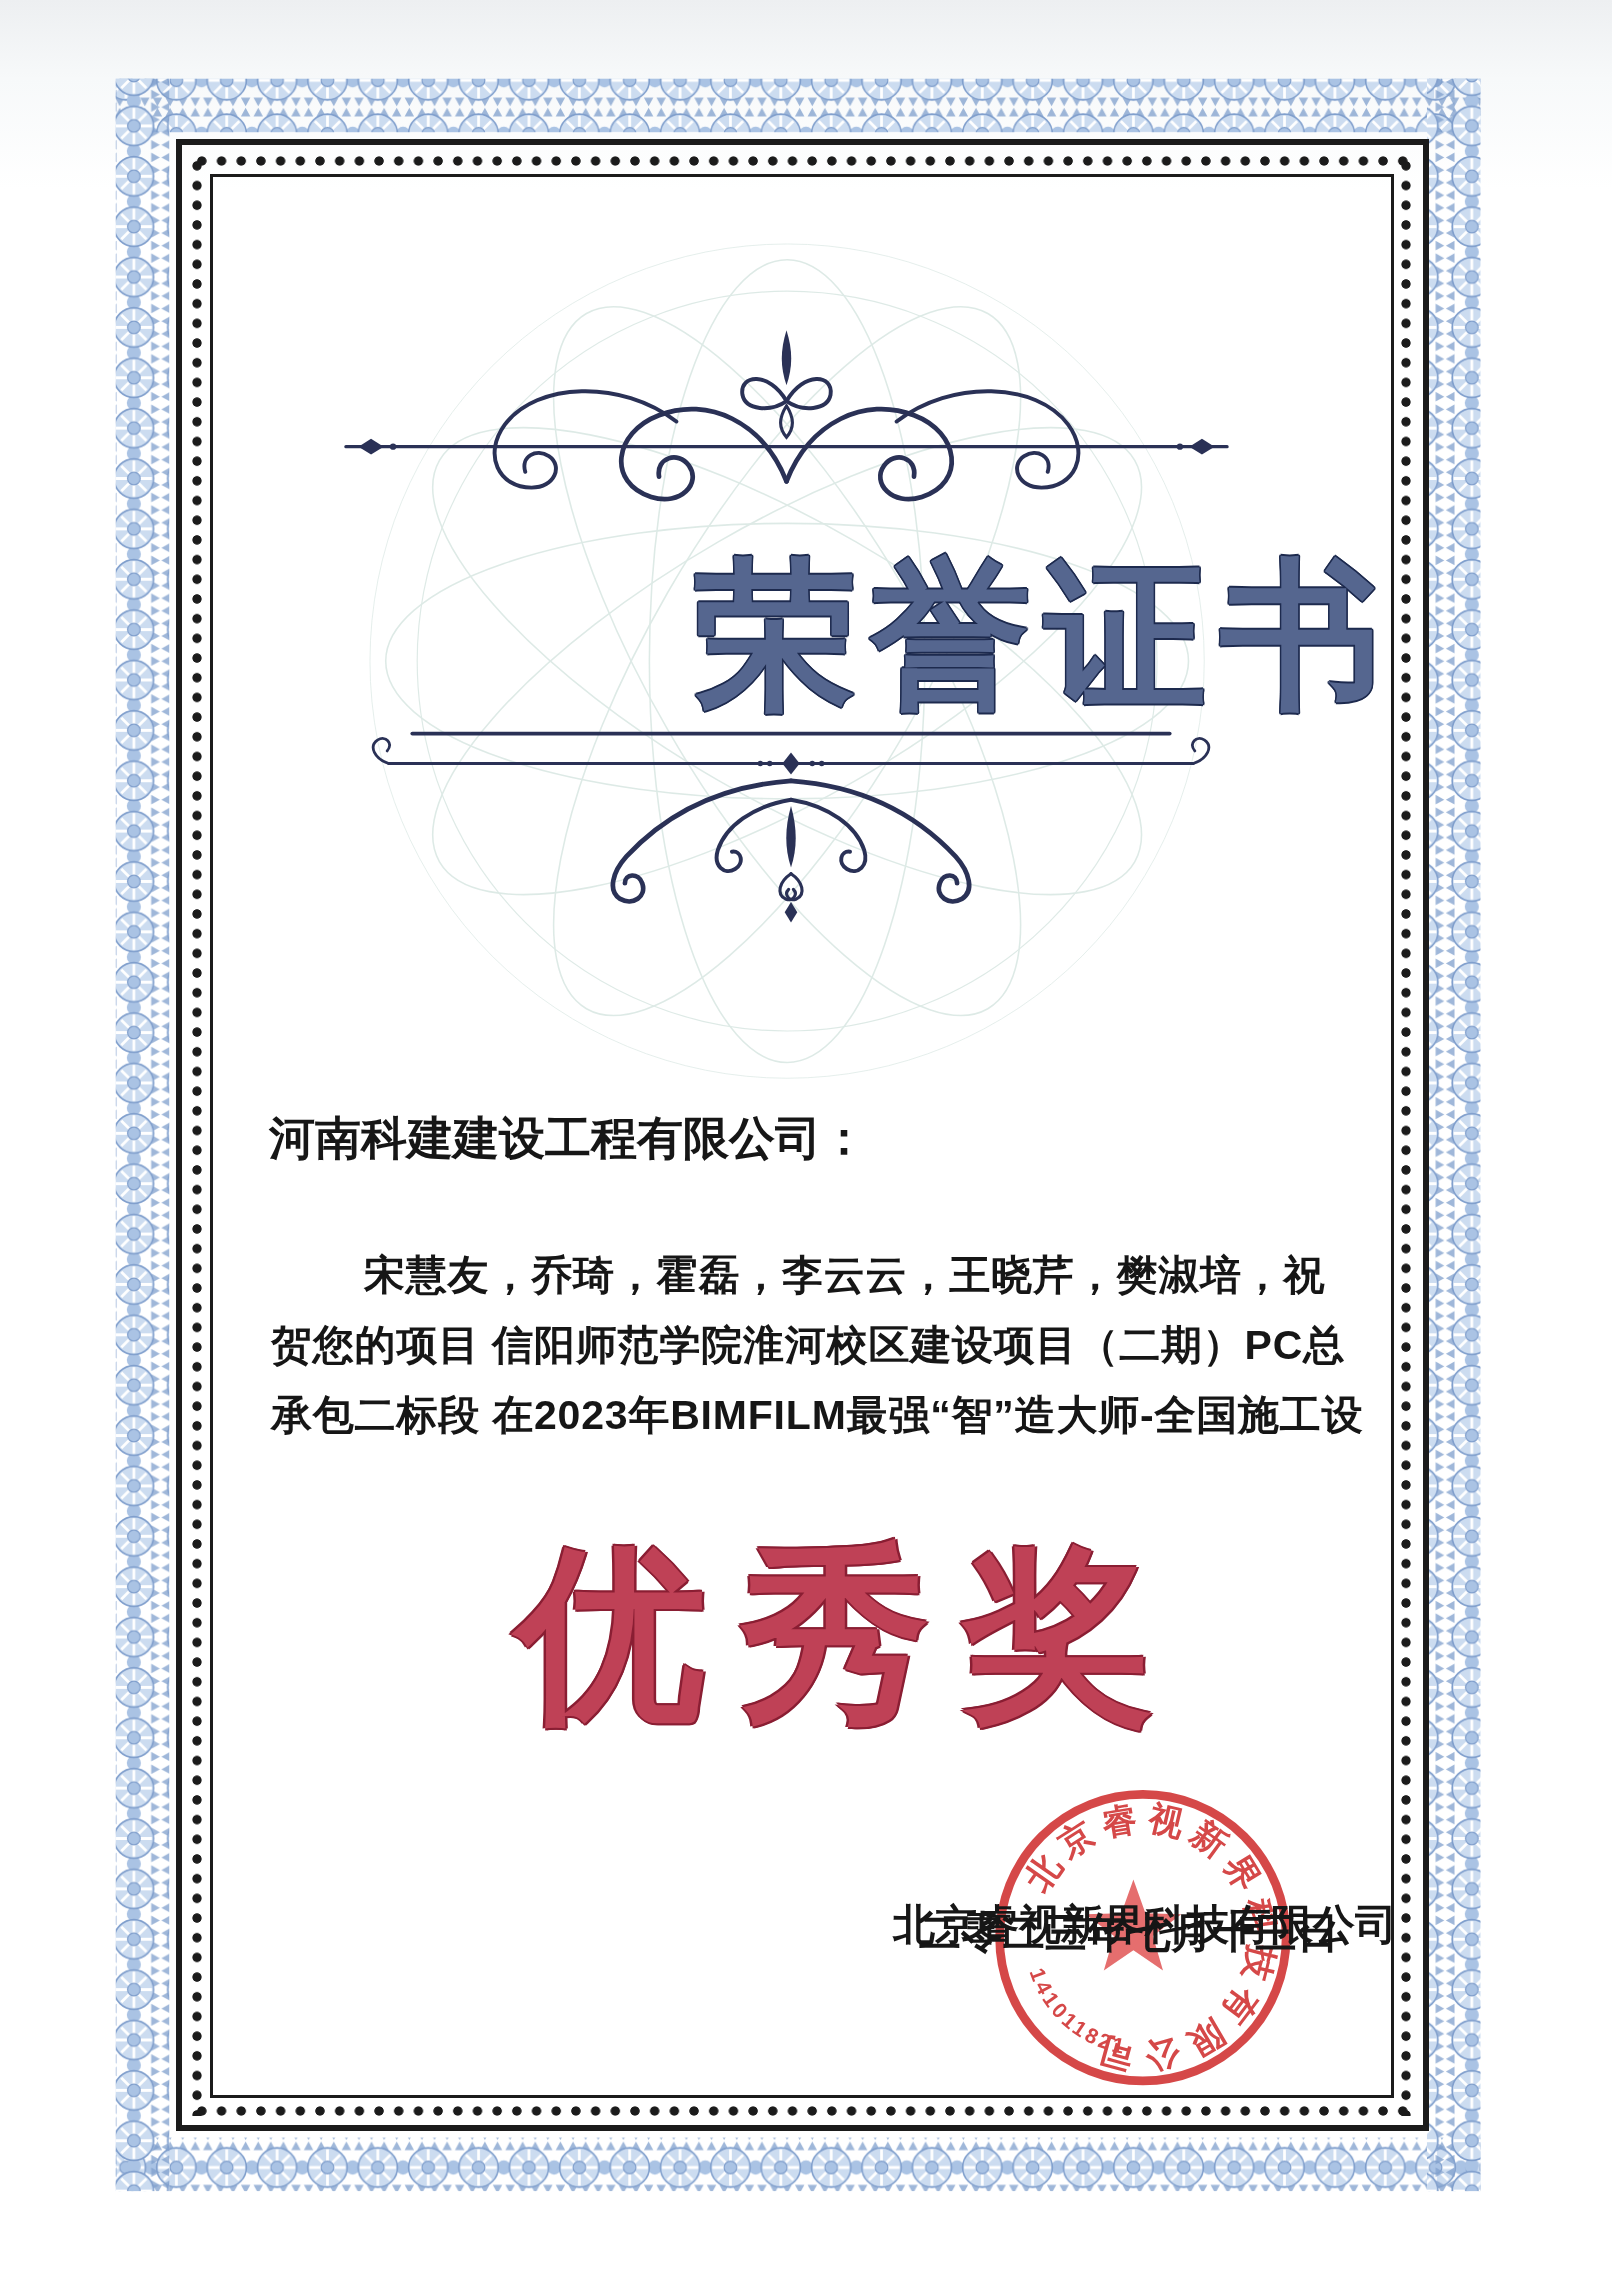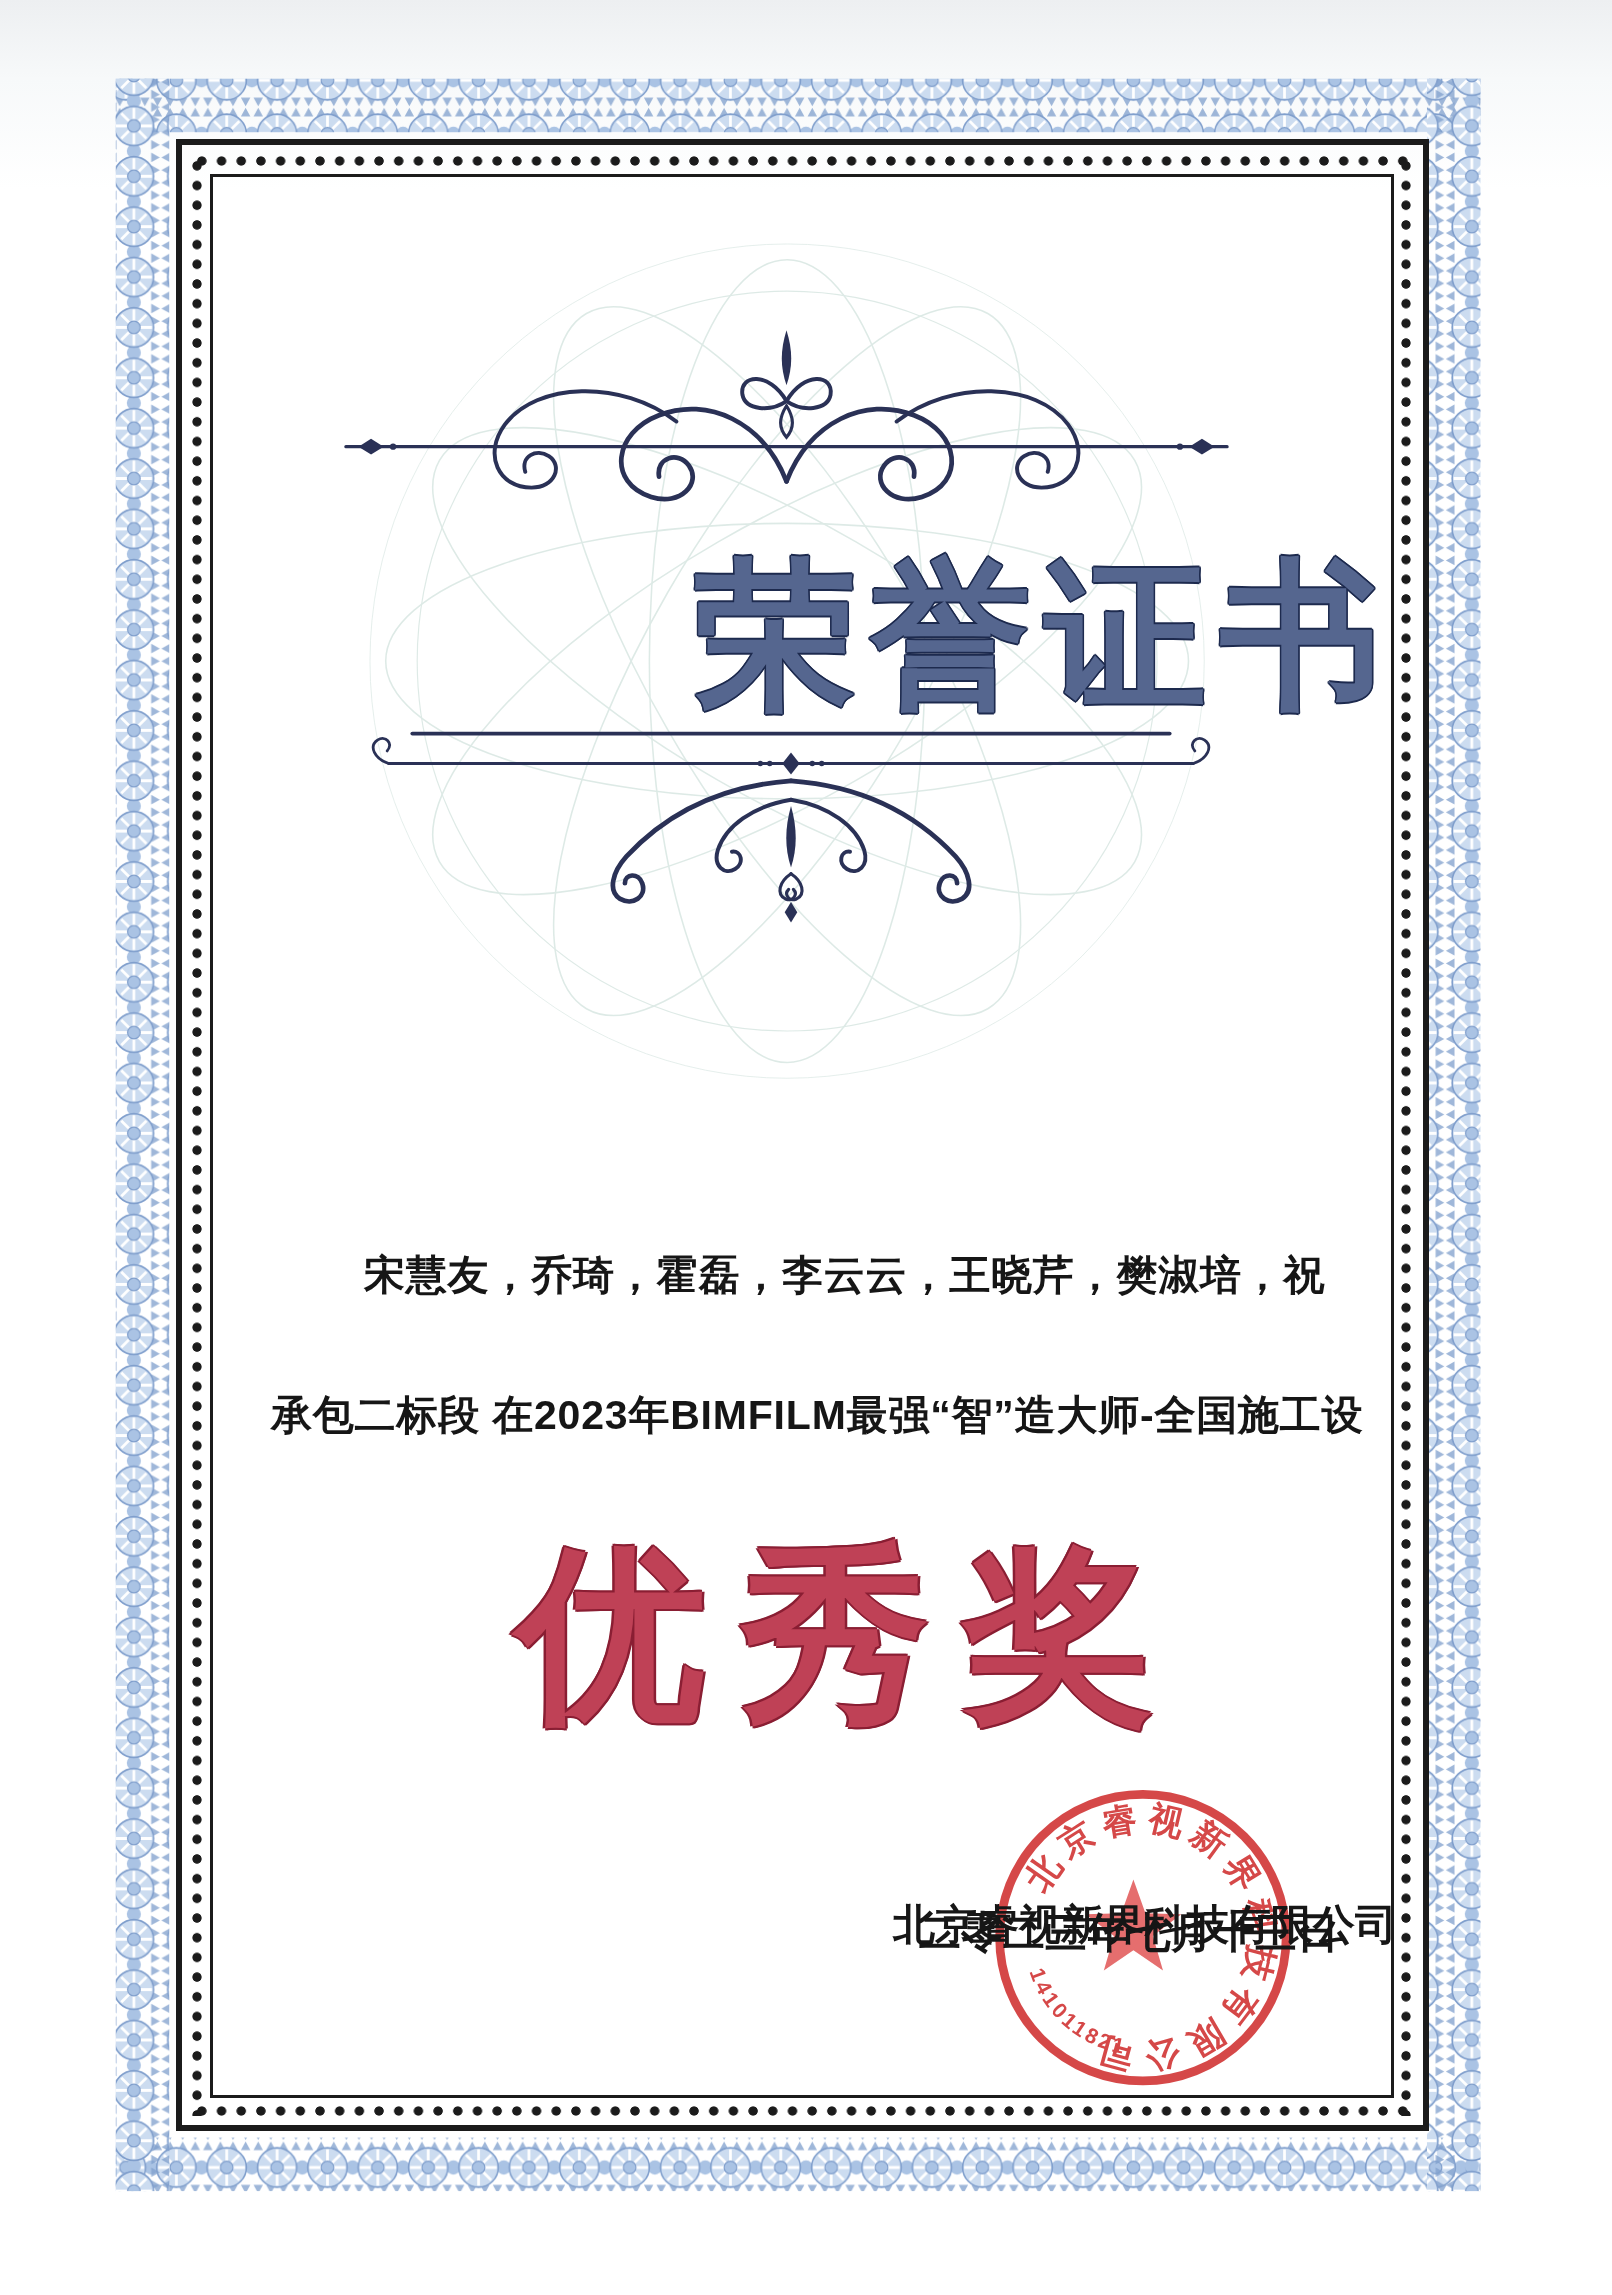--- a/index.html
+++ b/index.html
@@ -184,21 +184,23 @@
       </defs>
       <text font-family="Liberation Sans, sans-serif" font-size="44" font-weight="bold" fill="var(--seal-red,#d02f2f)" letter-spacing="10">
         <textPath href="#sealRing" startOffset="56">北京睿视新界科技有限公司</textPath>
       </text>
       <text font-family="Liberation Sans, sans-serif" font-size="27" font-weight="bold" fill="var(--seal-red,#d02f2f)" letter-spacing="4">
         <textPath href="#sealSerial" startOffset="4">1410118216</textPath>
       </text>
     </g>
   </svg>
 
+  <div class="abs recipient">河南科建建设工程有限公司：</div>
   <div class="abs body-line bl1">宋慧友，乔琦，霍磊，李云云，王晓芹，樊淑培，祝</div>
+  <div class="abs body-line bl2">贺您的项目 信阳师范学院淮河校区建设项目（二期）PC总</div>
   <div class="abs body-line bl3">承包二标段 在2023年BIMFILM最强“智”造大师-全国施工设</div>
 
   <div class="abs award">优秀奖</div>
 
 
   <div class="abs issuer">北京睿视新界科技有限公司</div>
   <div class="abs cert-date">二零二三年七月十三日</div>
 
 </div>
 

